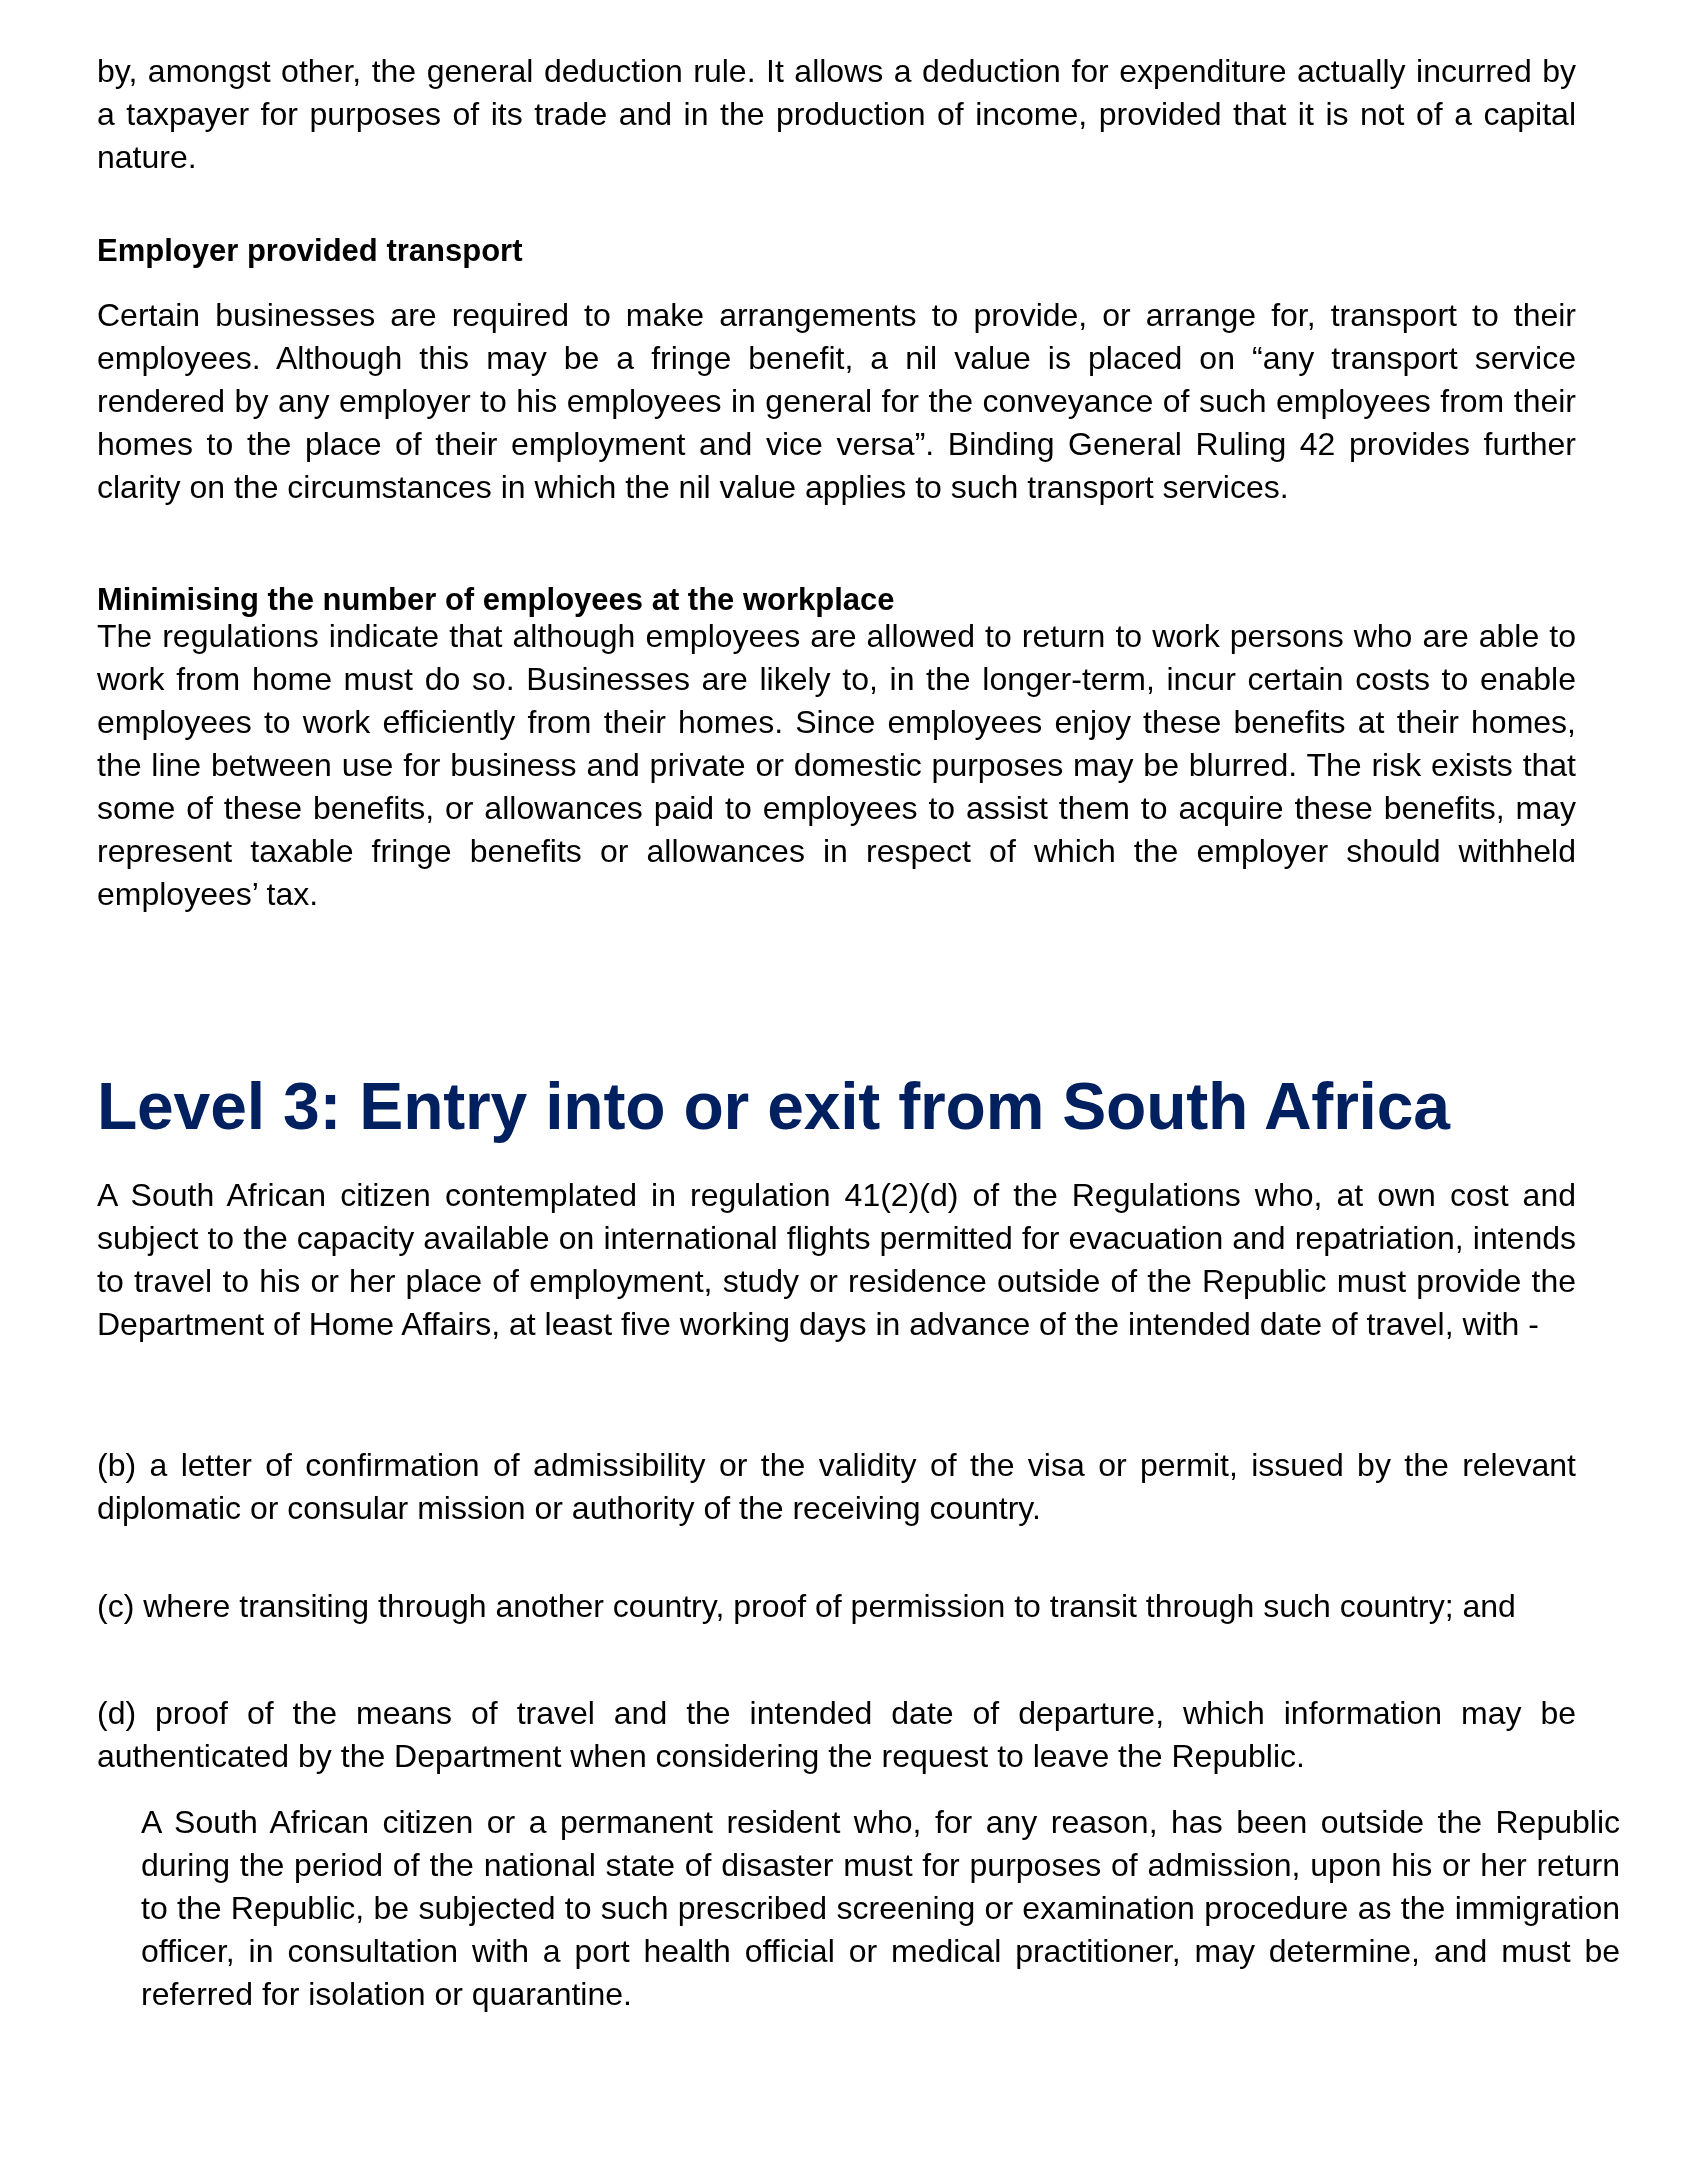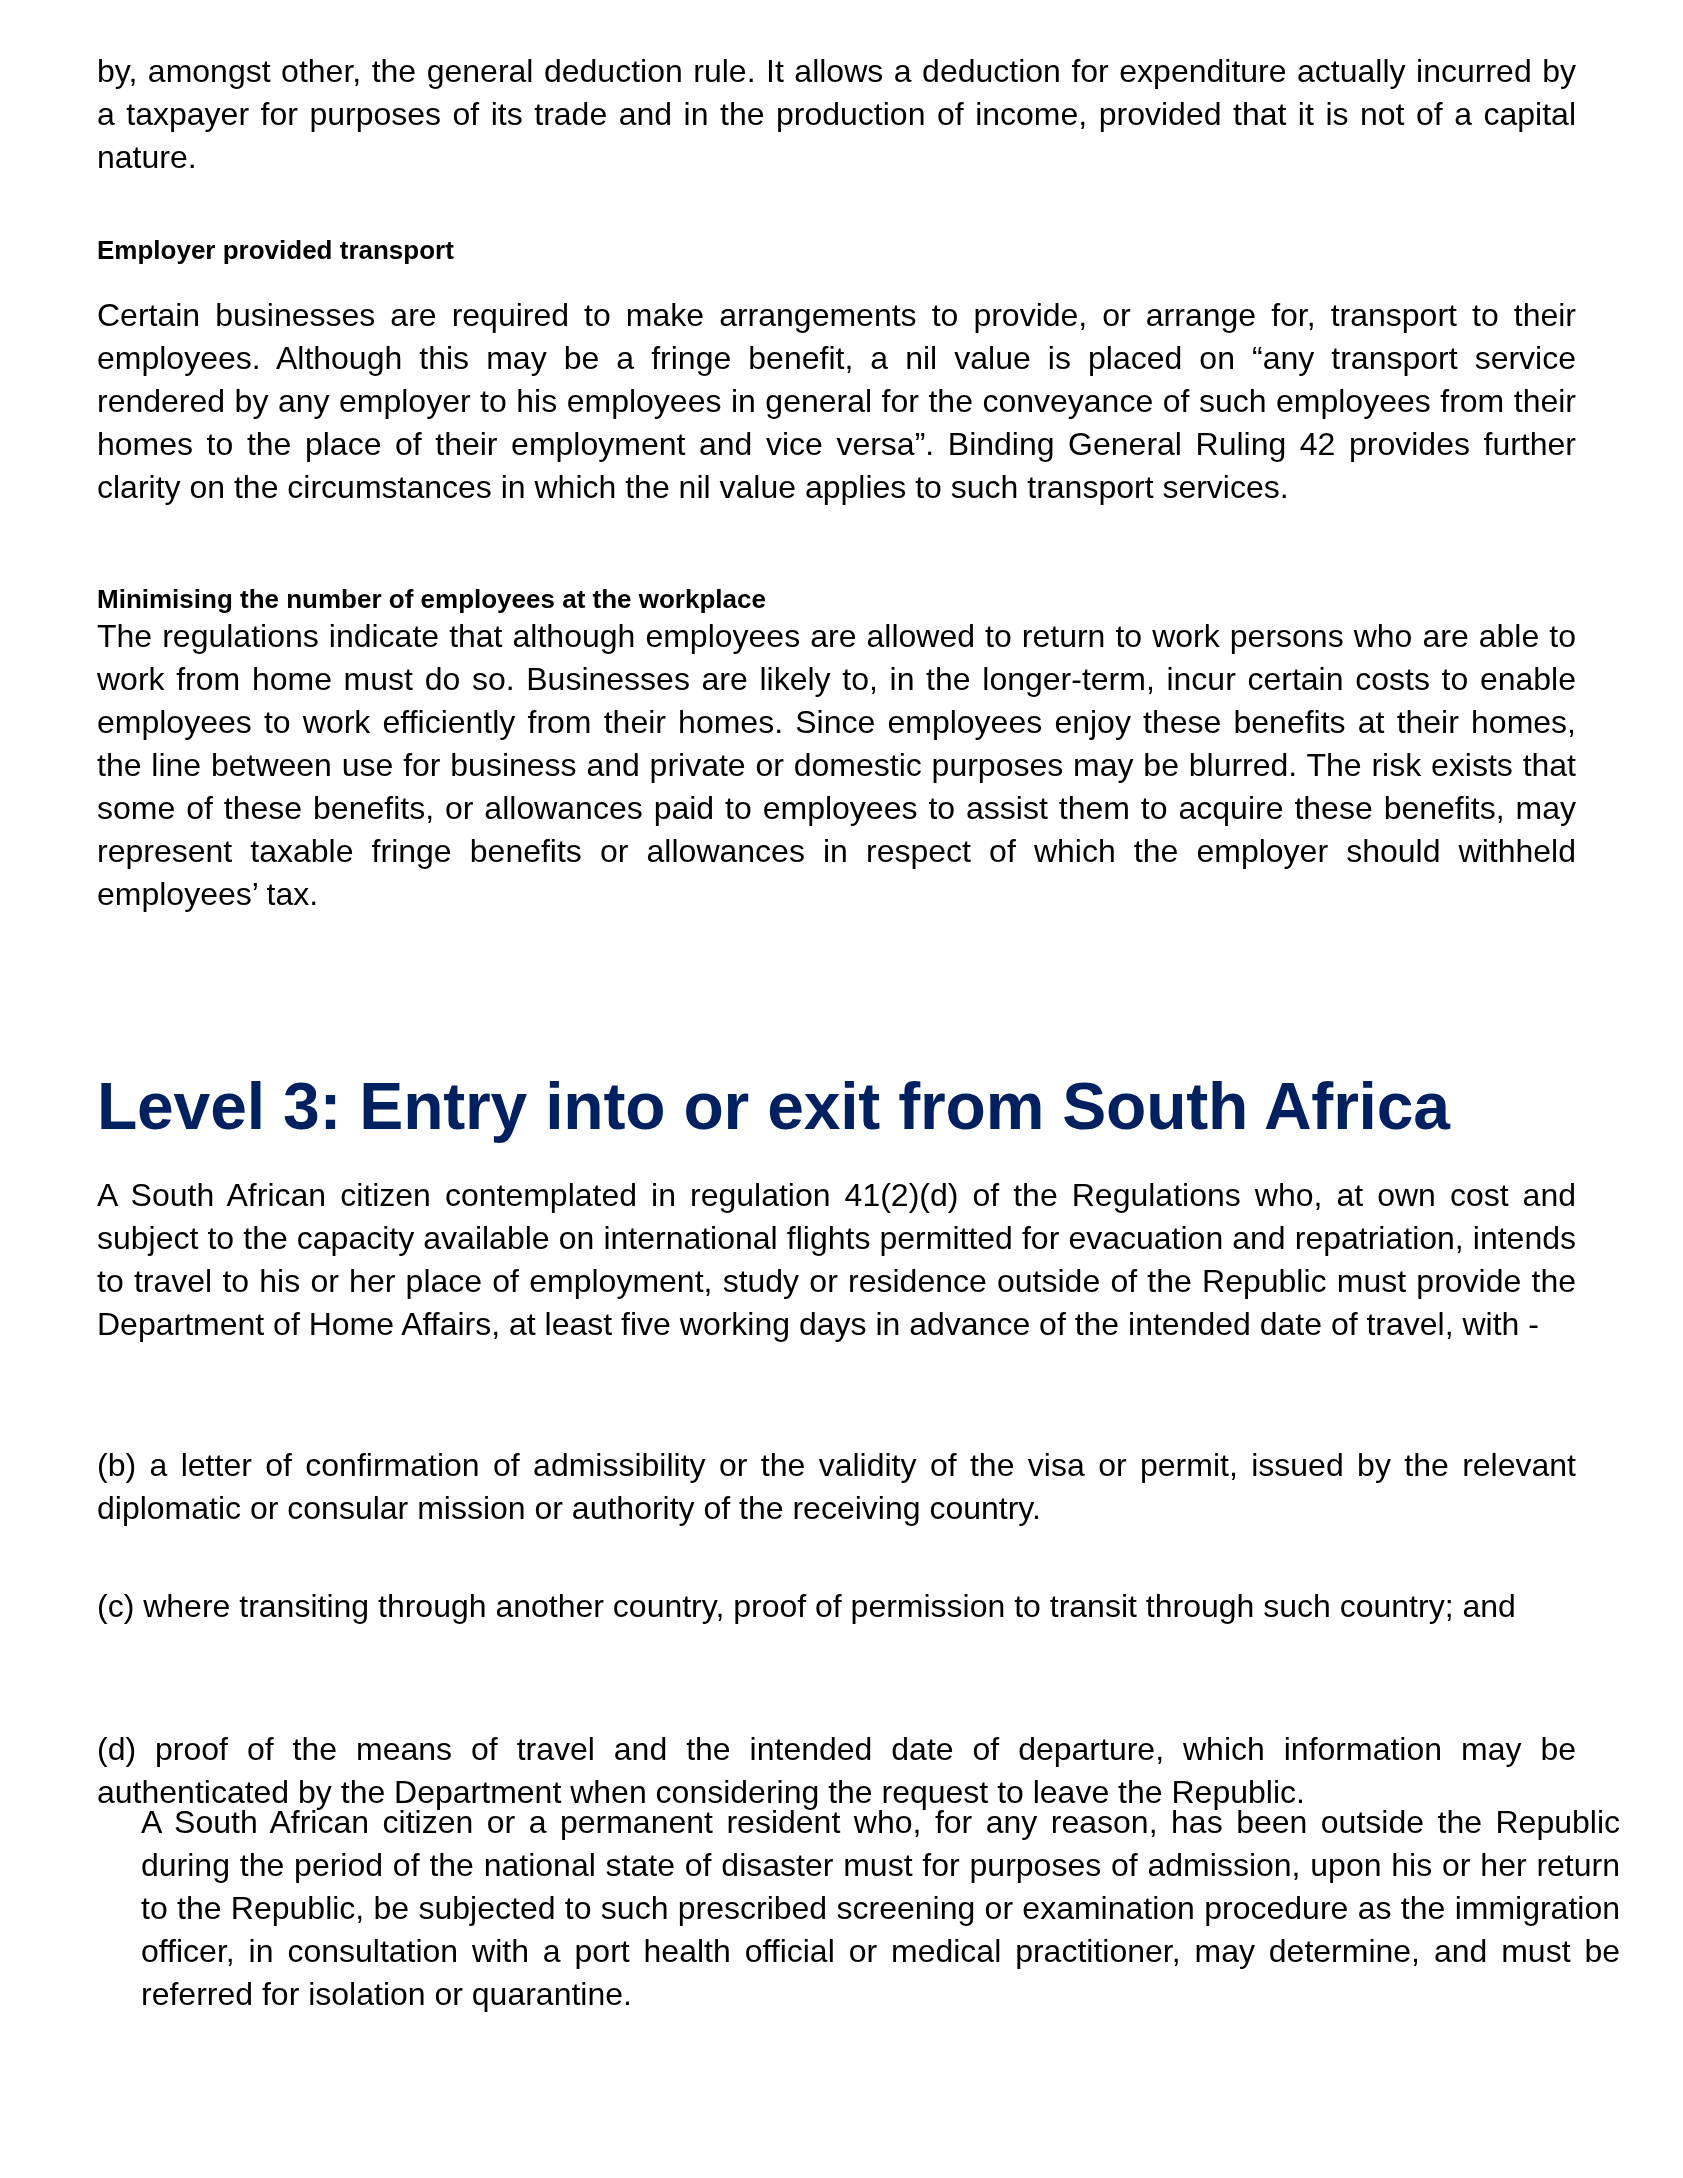--- a/index.html
+++ b/index.html
@@ -10,21 +10,21 @@
     font-family: "Liberation Sans", sans-serif;
     font-size: 32px;
     line-height: 43px;
     color: #000;
     text-align: justify;
     margin: 0;
   }
   .h3 {
     font-family: "Liberation Sans", sans-serif;
     font-weight: bold;
-    font-size: 26px;
+    font-size: 31px;
     line-height: 43px;
     color: #000;
     margin: 0;
   }
   .h1 {
     font-family: "Liberation Sans", sans-serif;
     font-weight: bold;
     font-size: 66px;
     line-height: 79px;
     color: #002060;
@@ -63,21 +63,21 @@
   <div class="block" style="top:1174px;">
     <p class="p">A South African citizen contemplated in regulation 41(2)(d) of the Regulations who, at own cost and subject to the capacity available on international flights permitted for evacuation and repatriation, intends to travel to his or her place of employment, study or residence outside of the Republic must provide the Department of Home Affairs, at least five working days in advance of the intended date of travel, with -</p>
   </div>
 
   <div class="block" style="top:1444px;">
     <p class="p">(b) a letter of confirmation of admissibility or the validity of the visa or permit, issued by the relevant diplomatic or consular mission or authority of the receiving country.</p>
   </div>
   <div class="block" style="top:1585px;">
     <p class="p">(c) where transiting through another country, proof of permission to transit through such country; and</p>
   </div>
-  <div class="block" style="top:1692px;margin-top:36px;">
+  <div class="block" style="top:1692px;">
     <p class="p">(d) proof of the means of travel and the intended date of departure, which information may be authenticated by the Department when considering the request to leave the Republic.</p>
   </div>
 
   <div class="block" style="top:1801px;margin-left:44px;">
     <p class="p">A South African citizen or a permanent resident who, for any reason, has been outside the Republic during the period of the national state of disaster must for purposes of admission, upon his or her return to the Republic, be subjected to such prescribed screening or examination procedure as the immigration officer, in consultation with a port health official or medical practitioner, may determine, and must be referred for isolation or quarantine.</p>
   </div>
 
 </div>
 
 

